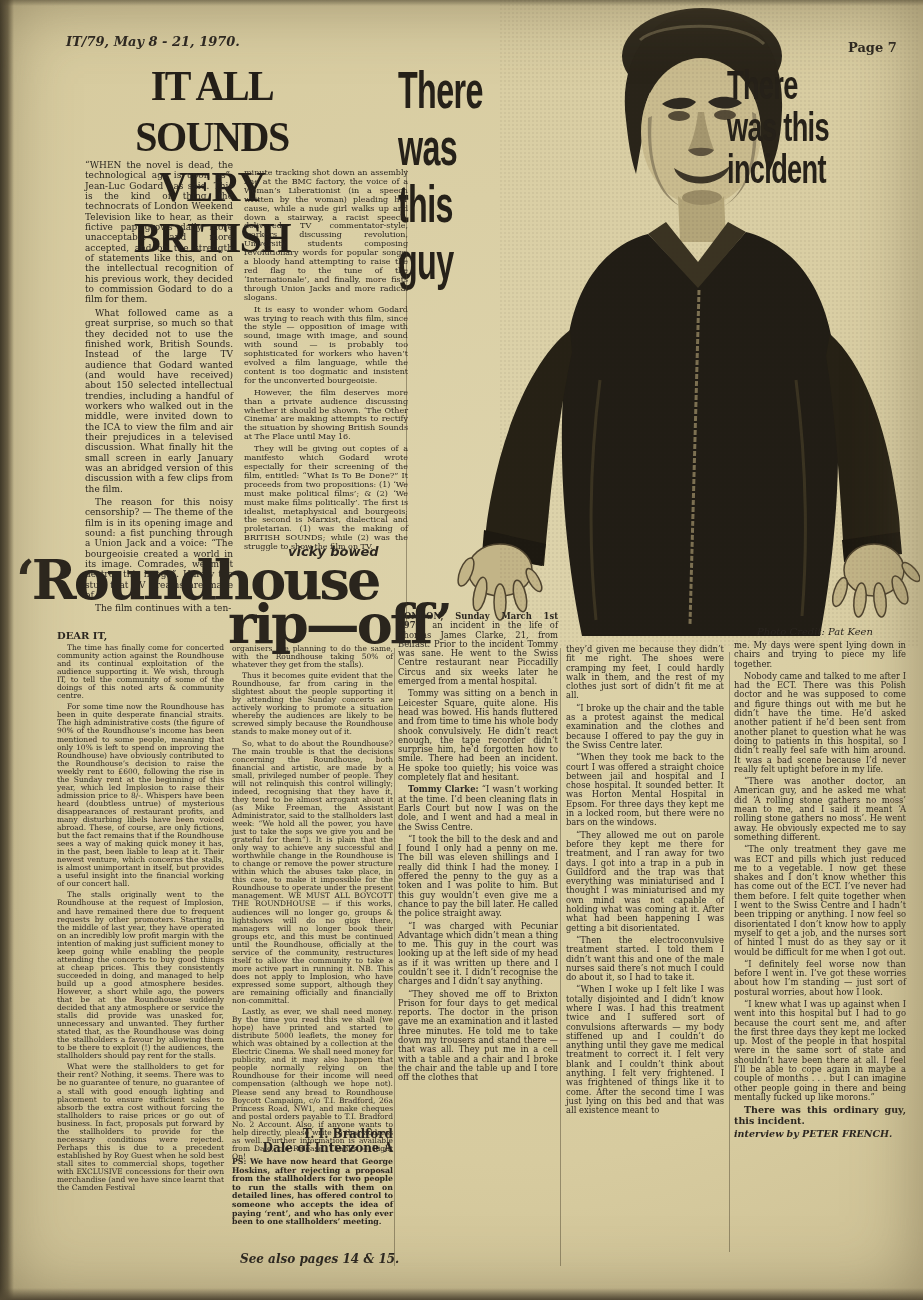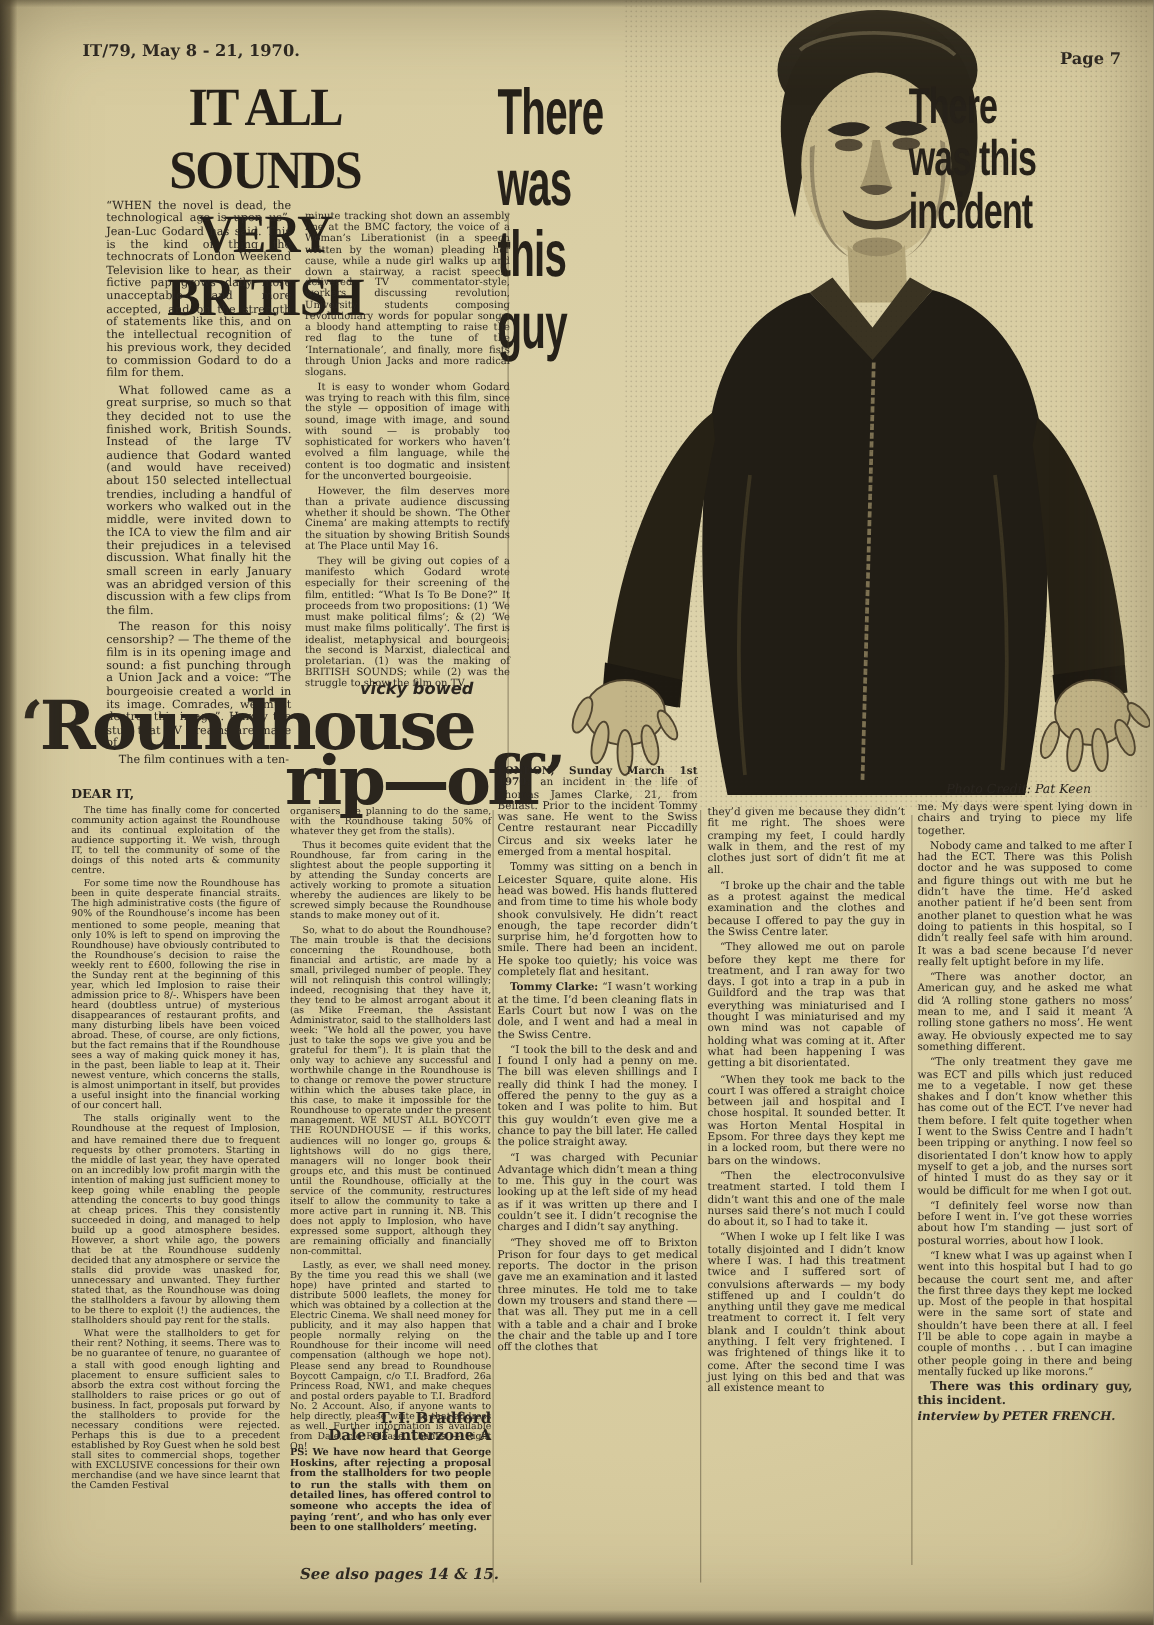--- a/index.html
+++ b/index.html
@@ -8,21 +8,21 @@
     font-family:"DejaVu Serif",serif;color:#2b2620;}
   .edge-left{position:absolute;left:0;top:0;width:14px;height:100%;
     background:linear-gradient(90deg,#332e22 0%,#6e644a 55%,rgba(110,100,74,0) 100%);}
   .edge-bottom{position:absolute;left:0;bottom:0;width:100%;height:12px;
     background:linear-gradient(0deg,#4a4232 0%,rgba(74,66,50,0) 100%);}
   .edge-top{position:absolute;left:0;top:0;width:100%;height:6px;
     background:linear-gradient(180deg,rgba(60,54,38,.5),rgba(60,54,38,0));}
   .vignette{position:absolute;inset:0;box-shadow:inset 0 0 70px rgba(100,88,58,.55);pointer-events:none;}
 
   .abs{position:absolute;}
-  .masthead-issue{left:66px;top:34px;font-weight:bold;font-size:13px;}
+  .masthead-issue{left:66px;top:34px;font-weight:bold;font-size:13px;font-style:italic;}
   .masthead-page{left:848px;top:40px;font-weight:bold;font-size:13px;}
 
   .headline1{left:84px;top:60px;width:256px;text-align:center;
     font-family:"Liberation Serif",serif;font-weight:bold;font-size:40px;line-height:47px;
     letter-spacing:-1.5px;color:#241f18;transform:scaleY(1.08);transform-origin:top center;margin:0;}
   .headline1 span{display:block;}
 
   .pull{font-family:"Liberation Sans",sans-serif;font-weight:bold;color:#262119;}
   .pull div{transform:scaleX(.62);transform-origin:0 50%;white-space:nowrap;}
   .pull-guy{left:398px;top:62px;font-size:52px;line-height:57px;letter-spacing:-1px;}
@@ -190,22 +190,22 @@
       <p class="noindent"><b>LONDON, Sunday March 1st 1970: </b>an incident in the life of Thomas James Clarke, 21, from Belfast. Prior to the incident Tommy was sane. He went to the Swiss Centre restaurant near Piccadilly Circus and six weeks later he emerged from a mental hospital.</p>
       <p>Tommy was sitting on a bench in Leicester Square, quite alone. His head was bowed. His hands fluttered and from time to time his whole body shook convulsively. He didn’t react enough, the tape recorder didn’t surprise him, he’d forgotten how to smile. There had been an incident. He spoke too quietly; his voice was completely flat and hesitant.</p>
       <p><b>Tommy Clarke: </b>“I wasn’t working at the time. I’d been cleaning flats in Earls Court but now I was on the dole, and I went and had a meal in the Swiss Centre.</p>
       <p>“I took the bill to the desk and and I found I only had a penny on me. The bill was eleven shillings and I really did think I had the money. I offered the penny to the guy as a token and I was polite to him. But this guy wouldn’t even give me a chance to pay the bill later. He called the police straight away.</p>
       <p>“I was charged with Pecuniar Advantage which didn’t mean a thing to me. This guy in the court was looking up at the left side of my head as if it was written up there and I couldn’t see it. I didn’t recognise the charges and I didn’t say anything.</p>
       <p>“They shoved me off to Brixton Prison for four days to get medical reports. The doctor in the prison gave me an examination and it lasted three minutes. He told me to take down my trousers and stand there — that was all. They put me in a cell with a table and a chair and I broke the chair and the table up and I tore off the clothes that</p>
     </div>
   <div class="col a3c2 f85">
       <p class="noindent">they’d given me because they didn’t fit me right. The shoes were cramping my feet, I could hardly walk in them, and the rest of my clothes just sort of didn’t fit me at all.</p>
       <p>“I broke up the chair and the table as a protest against the medical examination and the clothes and because I offered to pay the guy in the Swiss Centre later.</p>
+      <p>“When they took me back to the court I was offered a straight choice between jail and hospital and I chose hospital. It sounded better. It was Horton Mental Hospital in Epsom. For three days they kept me in a locked room, but there were no bars on the windows.</p>
       <p>“They allowed me out on parole before they kept me there for treatment, and I ran away for two days. I got into a trap in a pub in Guildford and the trap was that everything was miniaturised and I thought I was miniaturised and my own mind was not capable of holding what was coming at it. After what had been happening I was getting a bit disorientated.</p>
-      <p>“When they took me back to the court I was offered a straight choice between jail and hospital and I chose hospital. It sounded better. It was Horton Mental Hospital in Epsom. For three days they kept me in a locked room, but there were no bars on the windows.</p>
       <p>“Then the electroconvulsive treatment started. I told them I didn’t want this and one of the male nurses said there’s not much I could do about it, so I had to take it.</p>
       <p>“When I woke up I felt like I was totally disjointed and I didn’t know where I was. I had this treatment twice and I suffered sort of convulsions afterwards — my body stiffened up and I couldn’t do anything until they gave me medical treatment to correct it. I felt very blank and I couldn’t think about anything. I felt very frightened. I was frightened of things like it to come. After the second time I was just lying on this bed and that was all existence meant to</p>
     </div>
   <div class="col a3c3 f85">
     <div>
         <p class="noindent">me. My days were spent lying down in chairs and trying to piece my life together.</p>
         <p>Nobody came and talked to me after I had the ECT. There was this Polish doctor and he was supposed to come and figure things out with me but he didn’t have the time. He’d asked another patient if he’d been sent from another planet to question what he was doing to patients in this hospital, so I didn’t really feel safe with him around. It was a bad scene because I’d never really felt uptight before in my life.</p>
         <p>“There was another doctor, an American guy, and he asked me what did ‘A rolling stone gathers no moss’ mean to me, and I said it meant ‘A rolling stone gathers no moss’. He went away. He obviously expected me to say something different.</p>
         <p>“The only treatment they gave me was ECT and pills which just reduced me to a vegetable. I now get these shakes and I don’t know whether this has come out of the ECT. I’ve never had them before. I felt quite together when I went to the Swiss Centre and I hadn’t been tripping or anything. I now feel so disorientated I don’t know how to apply myself to get a job, and the nurses sort of hinted I must do as they say or it would be difficult for me when I got out.</p>
         <p>“I definitely feel worse now than before I went in. I’ve got these worries about how I’m standing — just sort of postural worries, about how I look.</p>

